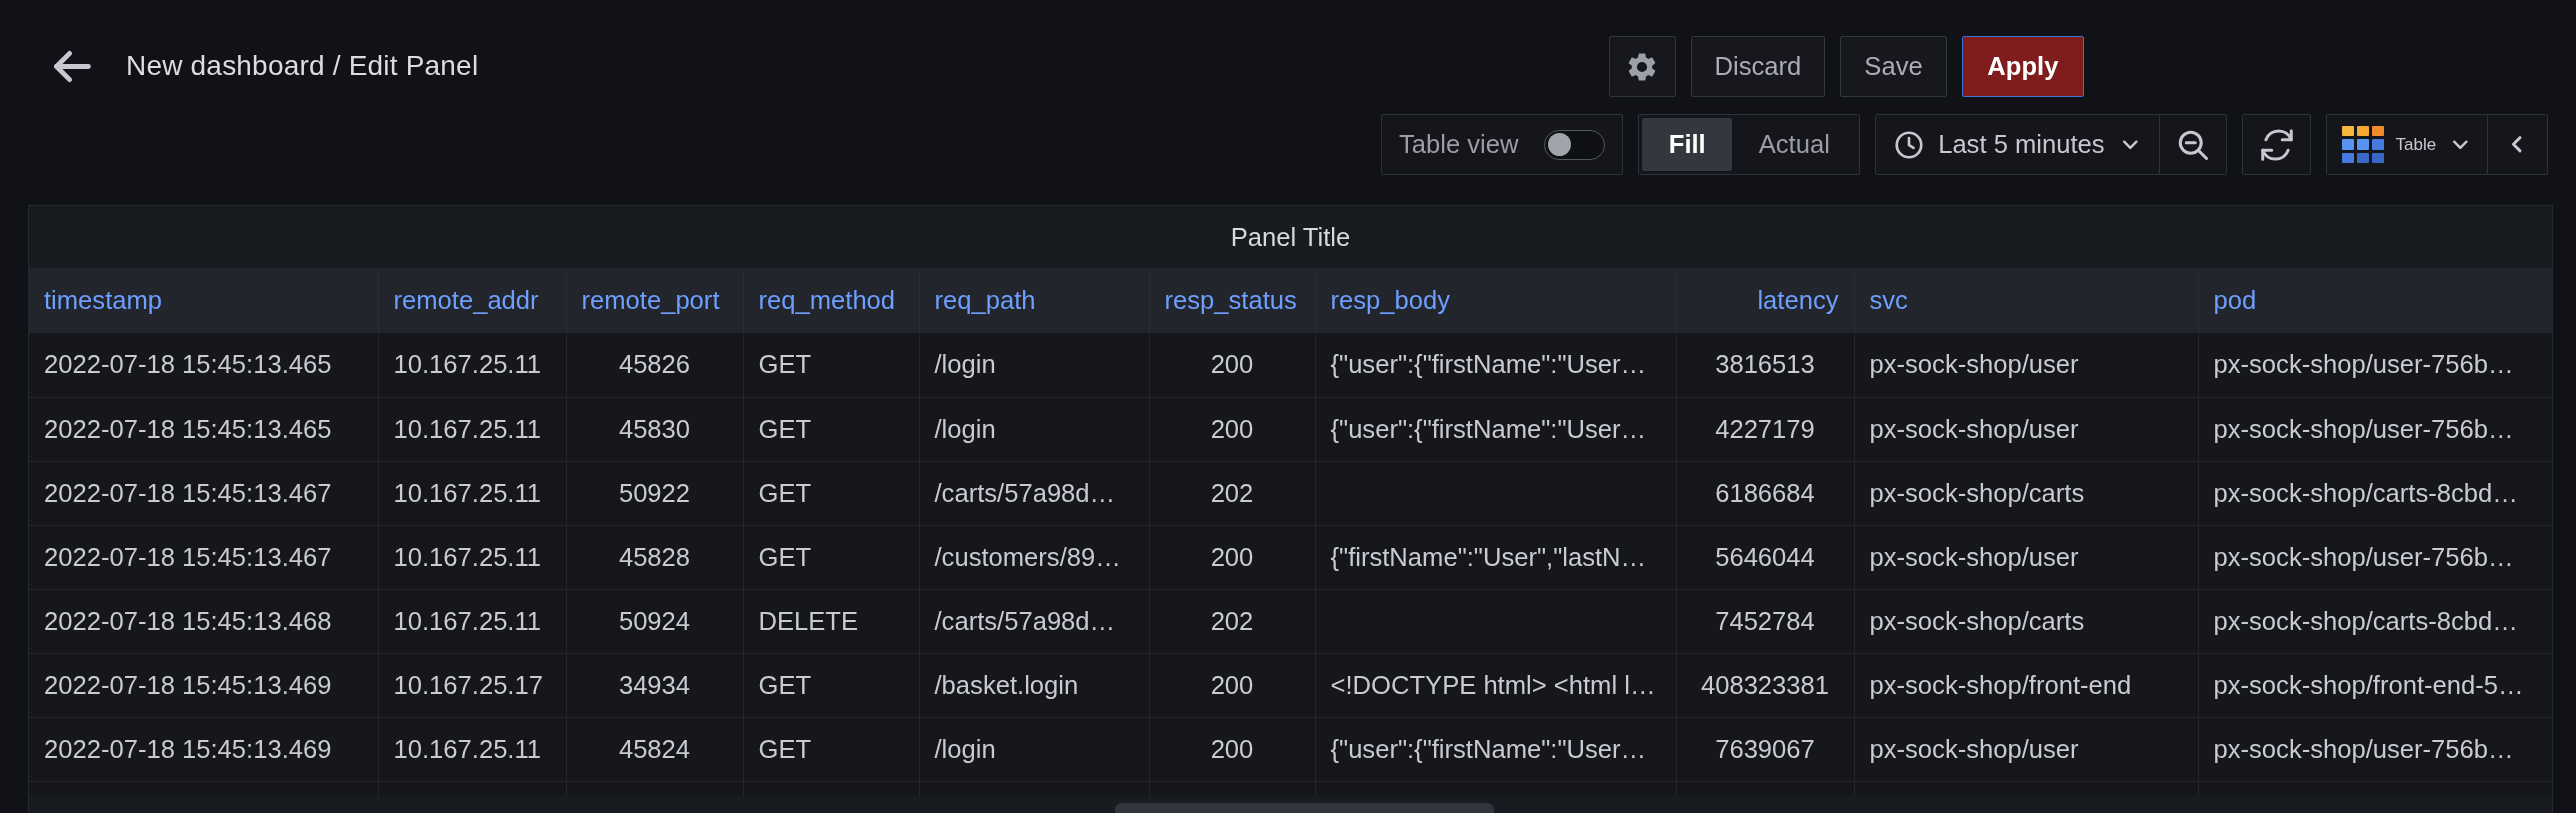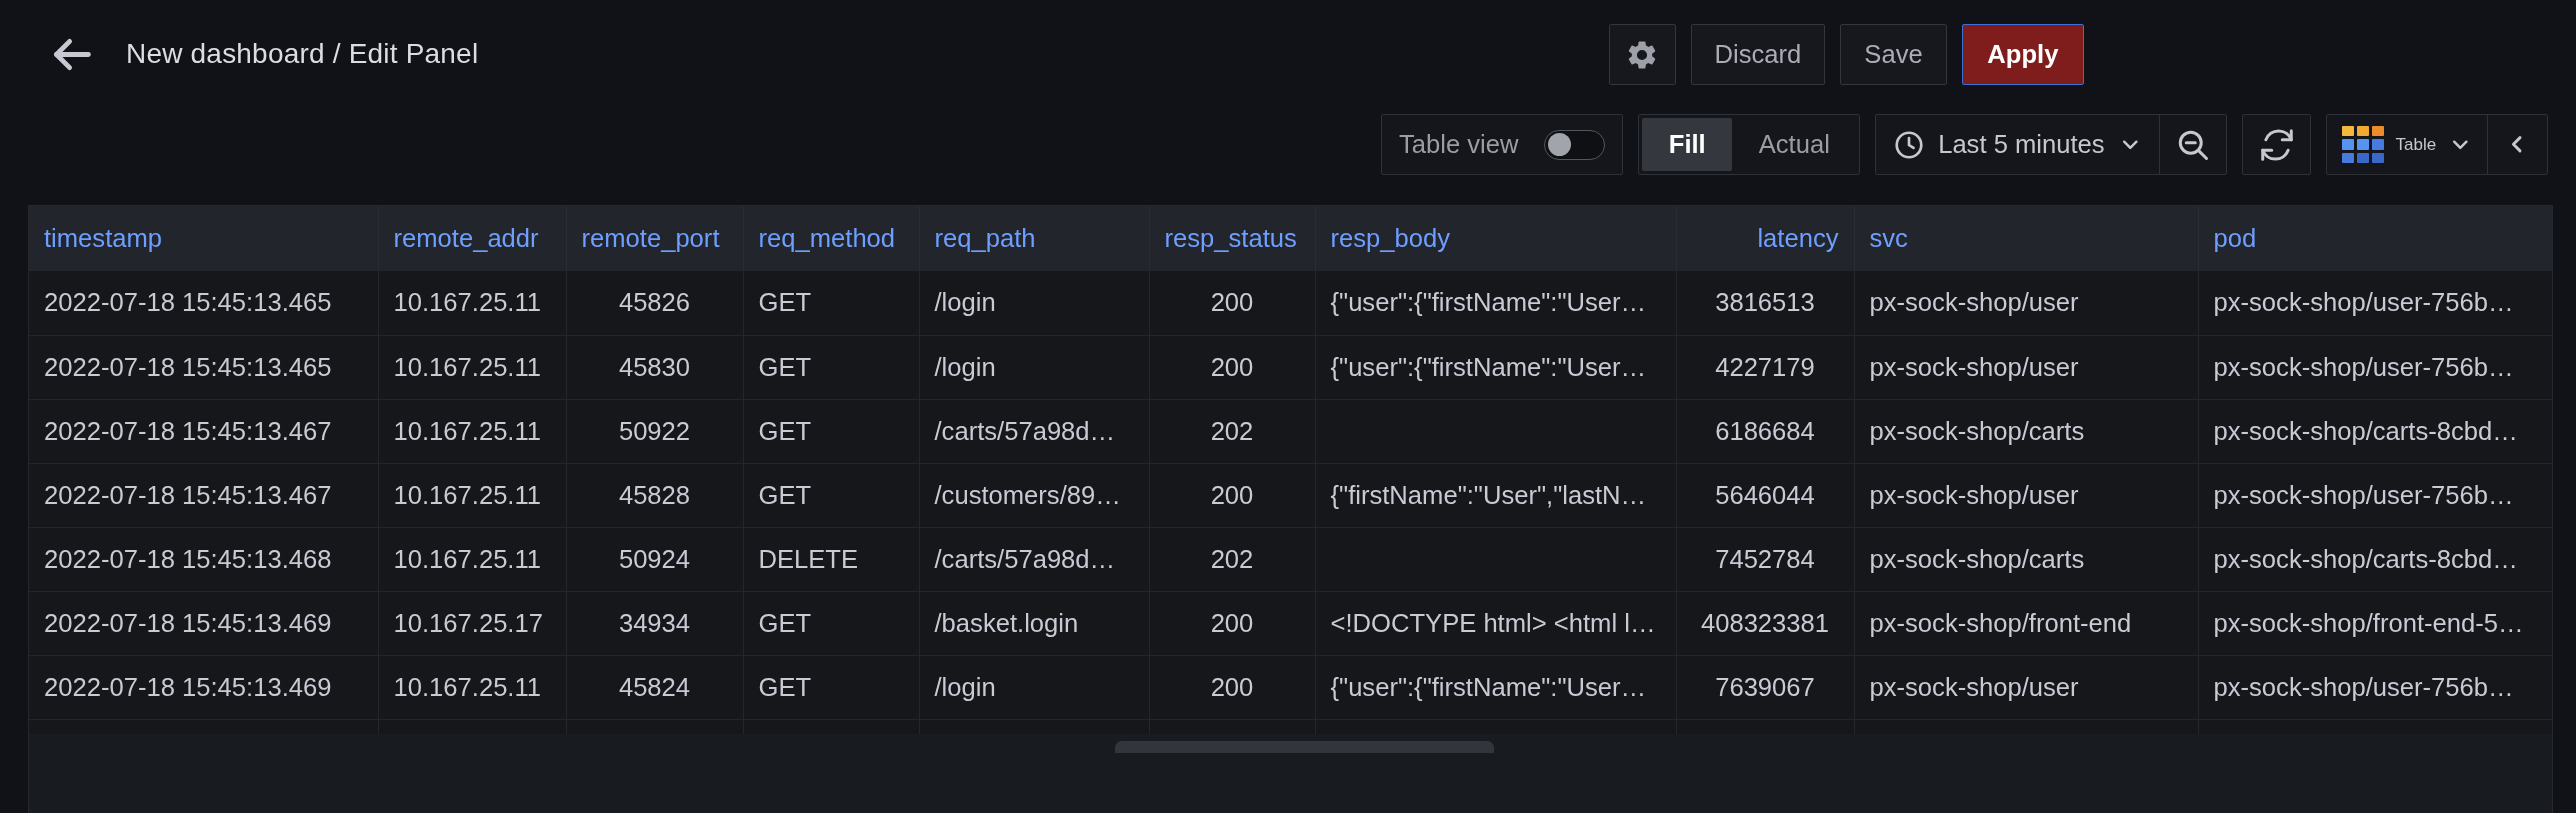--- a/index.html
+++ b/index.html
@@ -1,20 +1,20 @@
 <!DOCTYPE html>
 <html style="font-size:15px"><head>
 <meta charset="utf-8">
 <style>
   * { margin:0; padding:0; box-sizing:border-box; }
   html,body { width:2576px; height:814px; overflow:hidden; background:#111217;
               font-family:"Liberation Sans", sans-serif; color:#ccccdc; }
 
   
-  .topbar { position:absolute; top:0; left:0; width:2112px; height:108px; background:#111217; }
+  .topbar { position:absolute; top:12px; left:0; width:2112px; height:108px; background:#111217; }
   .back-btn { position:absolute; left:47px; top:32px; width:53px; height:45px; cursor:pointer;
               display:flex; align-items:center; }
   .page-title { position:absolute; left:126px; top:0; height:108px; display:flex; align-items:center;
                 font-size:28px; font-weight:500; color:#dcdde3; letter-spacing:0.2px; }
   .topbar-actions { position:absolute; top:24px; right:28px; height:61px; display:flex; gap:15px; }
   .btn { height:61px; border-radius:1.9px; display:flex; align-items:center; justify-content:center;
          font-size:25.6px; cursor:pointer; }
   .btn.secondary { background:#17181d; border:0.9px solid #34363e; color:#abacb5; padding:0 23px; font-weight:500; }
   .btn.icon-btn { width:67px; padding:0; }
   .btn.primary  { background:#7f1d1d; color:#ffffff; padding:0 24.6px; font-weight:700; border:0.9px solid #3d71d9; }
@@ -159,20 +159,23 @@
     <div class="group-divider"></div>
     <div class="square-section" style="width:59px">
       <svg class="ico" width="26.5" height="26.5" viewBox="0 0 24 24" fill="none" stroke="#c7c8cf" stroke-width="2.6" stroke-linecap="round" stroke-linejoin="round">
         <polyline points="14.5 6 8.5 12 14.5 18"></polyline>
       </svg>
     </div>
   </div>
 </div>
 
 <div class="panel">
+  <div class="panel-header">
+    <span class="panel-title">Panel Title</span>
+  </div>
   <div class="table-wrap">
     <table>
       <colgroup>
         <col style="width:349px">
           <col style="width:188px">
           <col style="width:177px">
         <col style="width:176px">
           <col style="width:230px">
           <col style="width:166px">
         <col style="width:361px">

